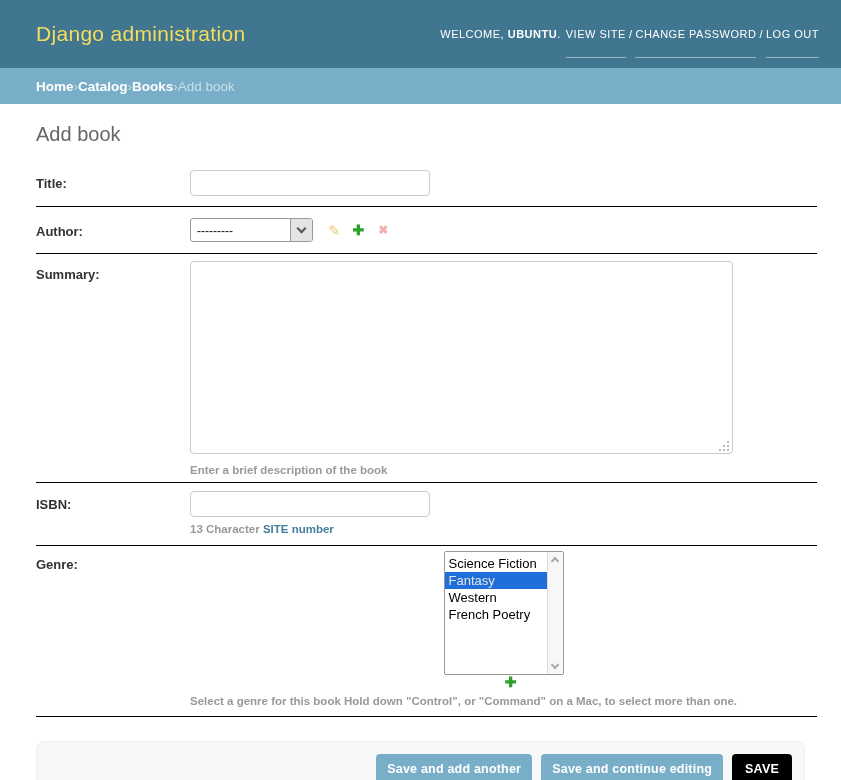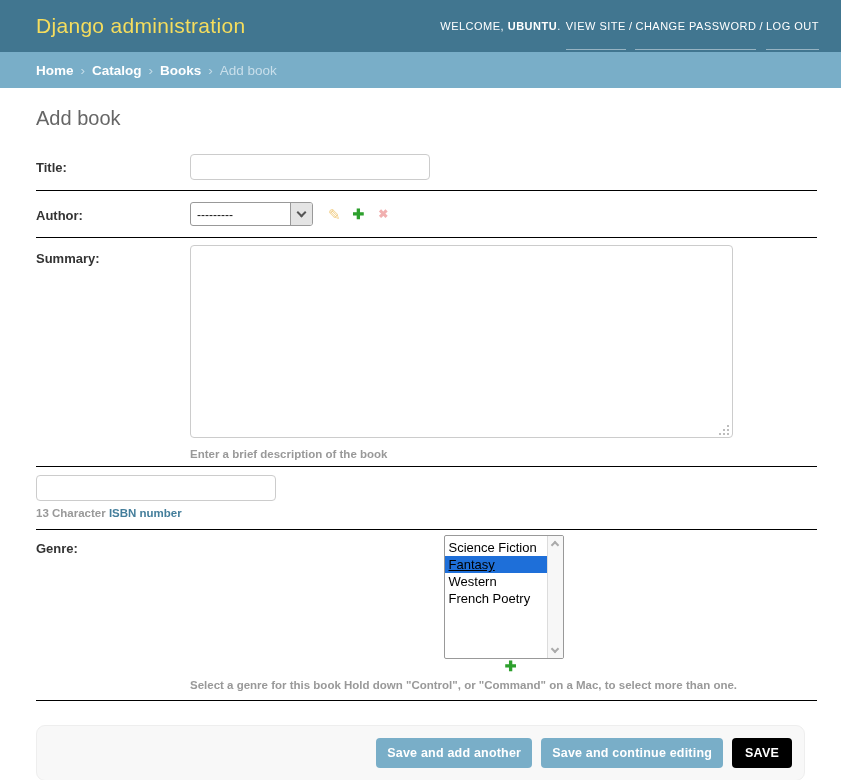--- a/index.html
+++ b/index.html
@@ -1,33 +1,33 @@
 <!DOCTYPE html>
 <html><head>
 <meta charset="utf-8">
 <style>
   * { margin:0; padding:0; box-sizing:border-box; }
   html,body { width:841px; height:780px; background:#fff;
     font-family:"Liberation Sans", sans-serif; overflow:hidden; }
 
   
-  #header { background:#417690; height:52px; display:flex; align-items:center;
+  #header { background:#417690; height:68px; display:flex; align-items:center;
     justify-content:space-between; padding:0 22px 0 36px; }
   #branding h1 { font-size:21px; font-weight:400; color:#f5dd5d; letter-spacing:.3px; }
   #user-tools { font-size:11px; color:#fff; font-weight:300; letter-spacing:.5px;
     text-transform:uppercase; white-space:nowrap; }
   #user-tools strong { font-weight:700; }
   #user-tools a { color:#fff; text-decoration:none; cursor:pointer;
     border-bottom:1px solid rgba(255,255,255,.45); padding-bottom:17px; }
   .ut-sep { margin:0 3px; }
   .welcome { margin-right:5px; }
 
   
   .breadcrumbs { background:#79aec8; height:36px; display:flex; align-items:center;
-    gap:7px; padding:0 22px 0 36px; font-size:13.5px; color:#c4dce8; }
+    padding:0 22px 0 36px; font-size:13.5px; color:#c4dce8; }
   .breadcrumbs a { color:#fff; font-weight:600; text-decoration:none; cursor:pointer; }
   .bc-current { color:#c9dfeb; }
 
   
   #content { padding:0 24px 0 36px; }
   .page-title { font-size:20px; font-weight:400; color:#666; margin:19px 0 16px; }
 
   .form-row { display:flex; align-items:flex-start; border-bottom:1px solid #000000; }
   .form-row label { flex:0 0 154px; font-size:13px; font-weight:700; color:#333;
     padding-top:6px; }
@@ -66,21 +66,21 @@
   .help { font-size:11.5px; color:#999; margin-top:6px;font-weight:bold; }
   .help a { color:#447e9b; text-decoration:none; cursor:pointer; }
 
   
   .genre-line { display:flex; align-items:center;flex-direction:column; }
   .listbox { width:120px; height:124px; border:1px solid #999; border-radius:2px;
     background:#fff; display:flex; overflow:hidden; }
   .options { flex:1; padding-top:3px; overflow:hidden; }
   .option { font-size:13px; color:#000; padding:1px 4px; line-height:15px;
     white-space:nowrap; cursor:default; }
-  .option.selected { background:#1e6fd9; color:#000000;text-decoration:underline; }
+  .option.selected { background:#1e6fd9; color:#e5e5e5; }
   .sbar { width:16px; background:#f7f7f7; border-left:1px solid #dcdcdc; display:flex;
     flex-direction:column; justify-content:space-between; align-items:center; padding:6px 0; }
   .chev.up-g   { border-left:2px solid #aaa; border-top:2px solid #aaa; width:6px; height:6px; }
   .chev.down-g { border-right:2px solid #aaa; border-bottom:2px solid #aaa; width:6px; height:6px; }
   .genre-line .icon-plus { margin-left:14px; }
 
   
   .submit-row { margin:24px 12px 0 0; background:#f8f8f8; border:1px solid #eee;
     border-radius:9px; padding:12px; display:flex; justify-content:flex-end; gap:9px; }
   .btn { background:#79aec8; color:#fff; border:none; border-radius:4px; height:30px;
@@ -142,23 +142,24 @@
       <div class="field">
         <div class="ta-wrap">
           <textarea style=""></textarea>
           <span class="grip"></span>
         </div>
         <div class="help">Enter a brief description of the book</div>
       </div>
     </div>
 
     <div class="form-row row-isbn">
+      <label>ISBN:</label>
       <div class="field">
         <input type="text" class="text-input" value="" style="">
-        <div class="help"><span>13 Character</span> <a>ISBN number</a></div>
+        <div class="help"><span>13 Character</span> <a>SITE number</a></div>
       </div>
     </div>
 
     <div class="form-row row-genre">
       <label>Genre:</label>
       <div class="field">
         <div class="genre-line">
           <div class="listbox">
             <div class="options">
               <div class="option">Science Fiction</div>

